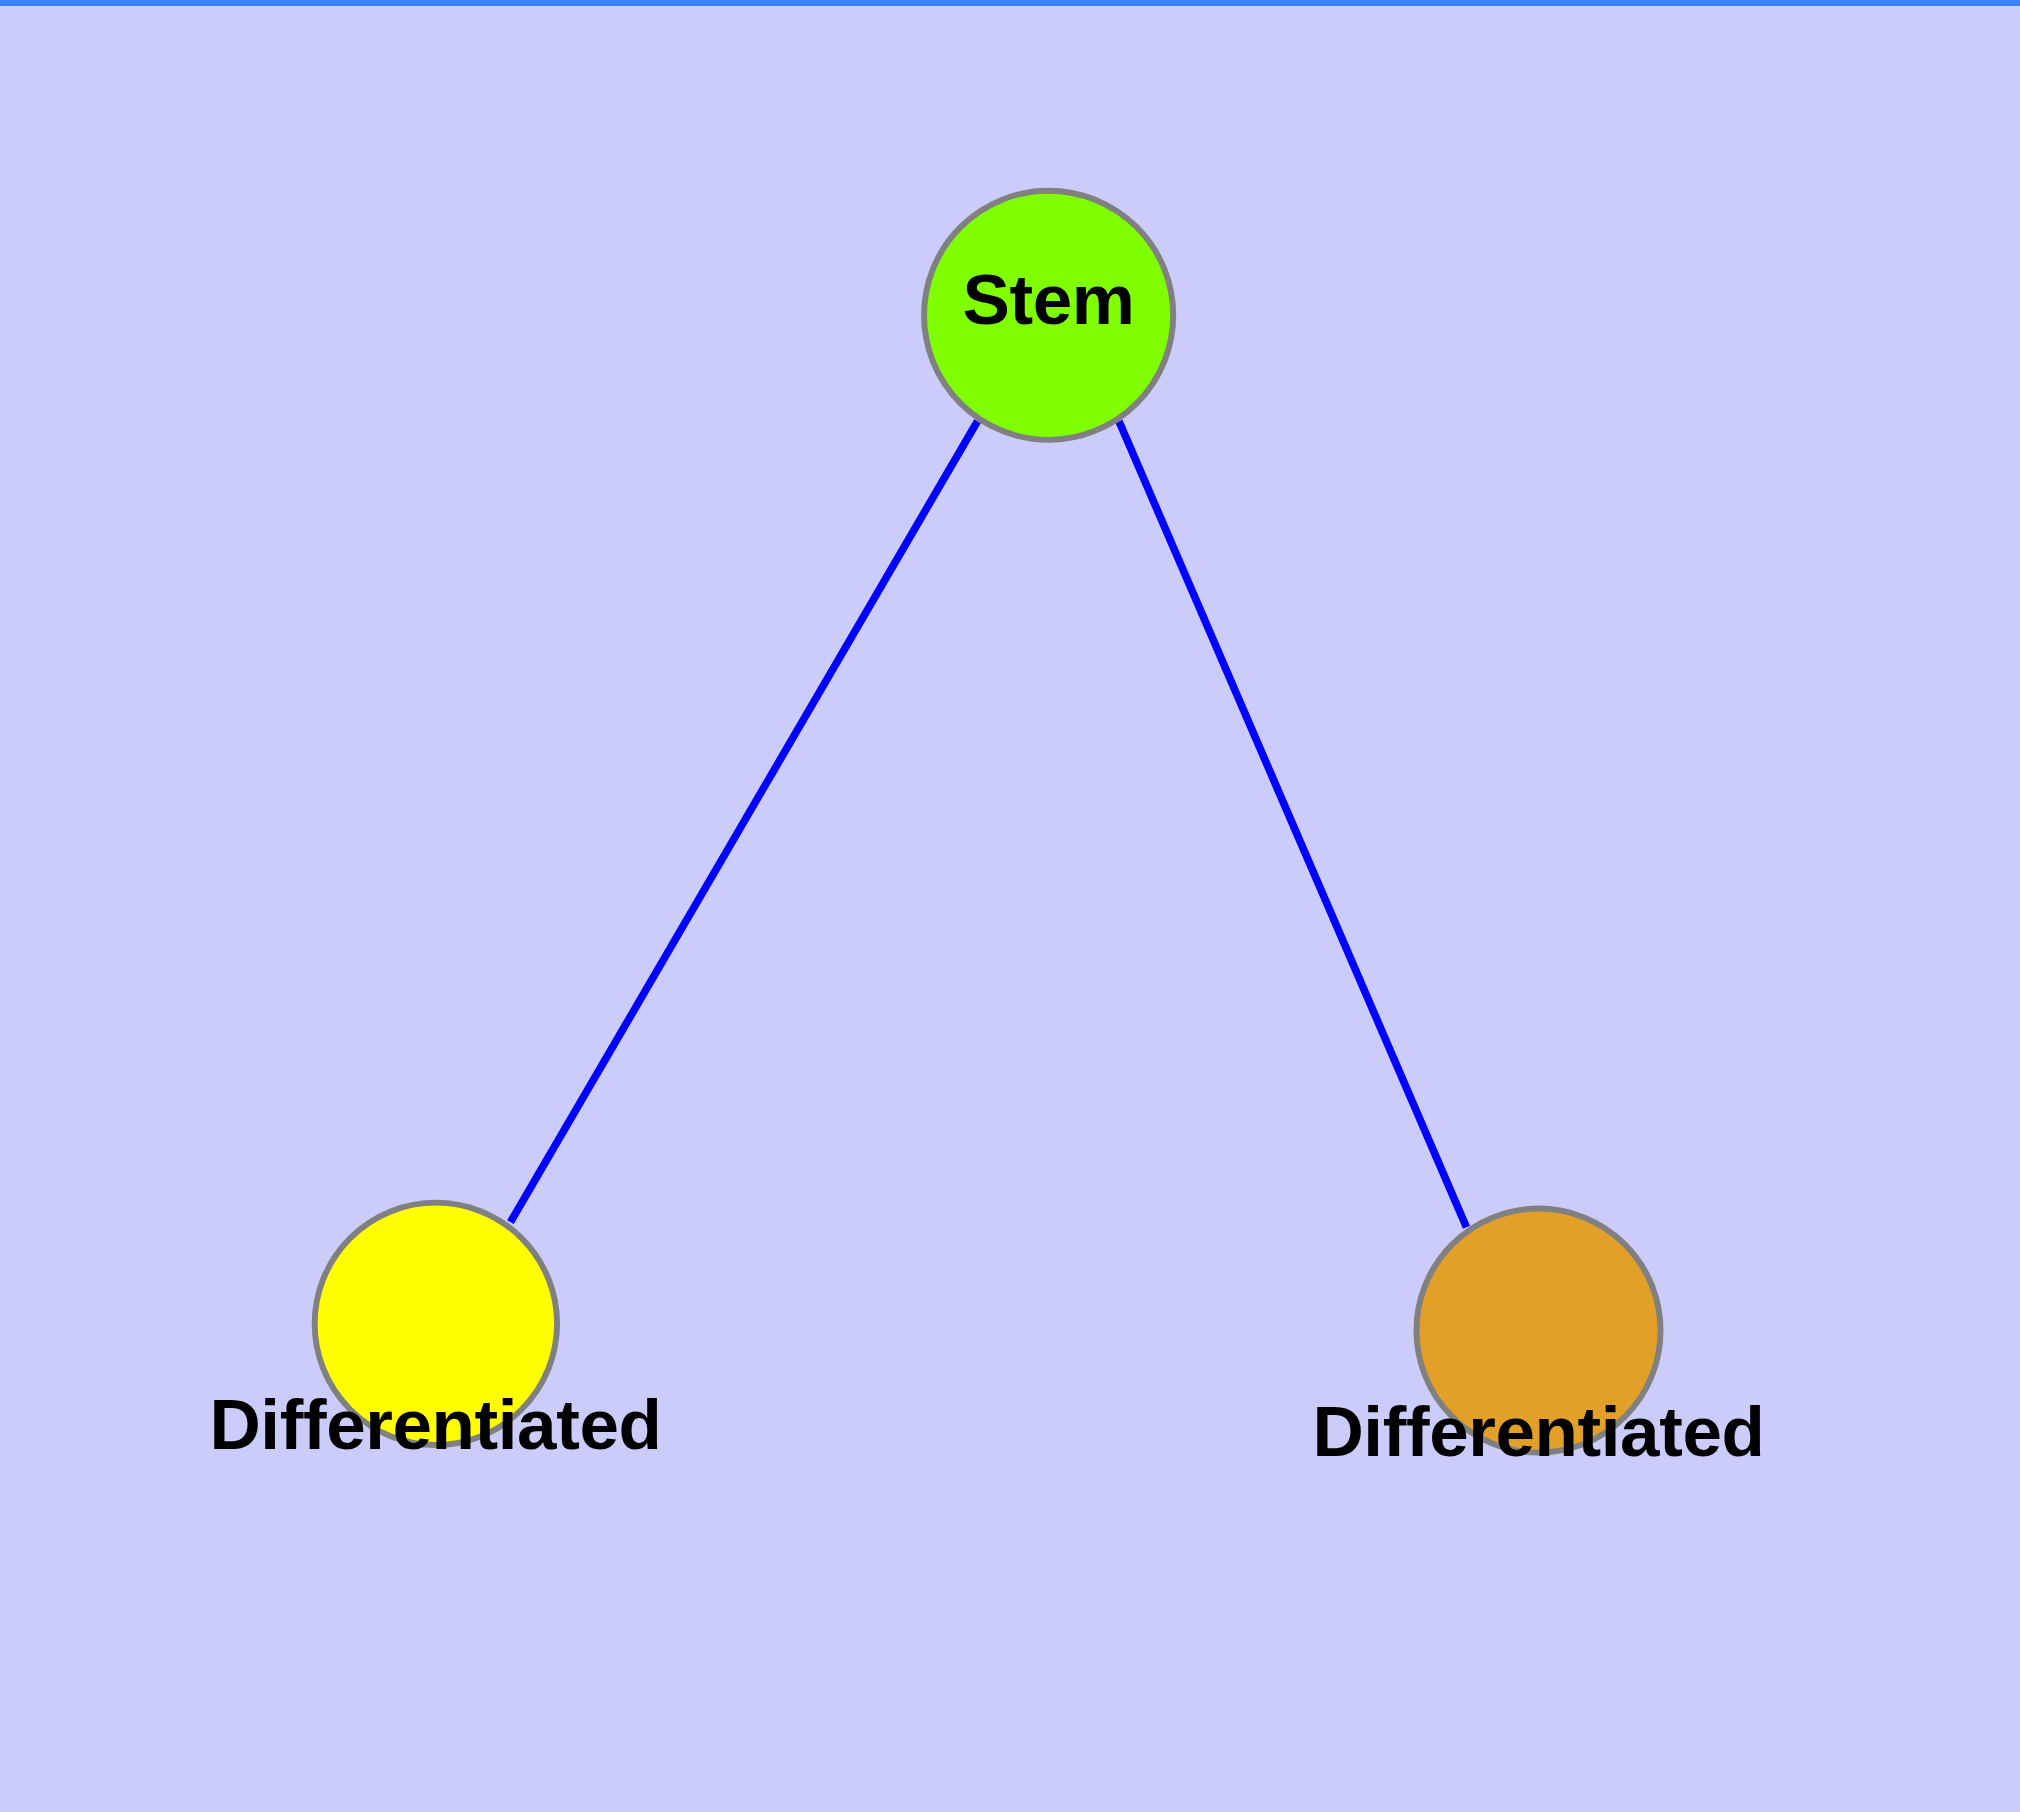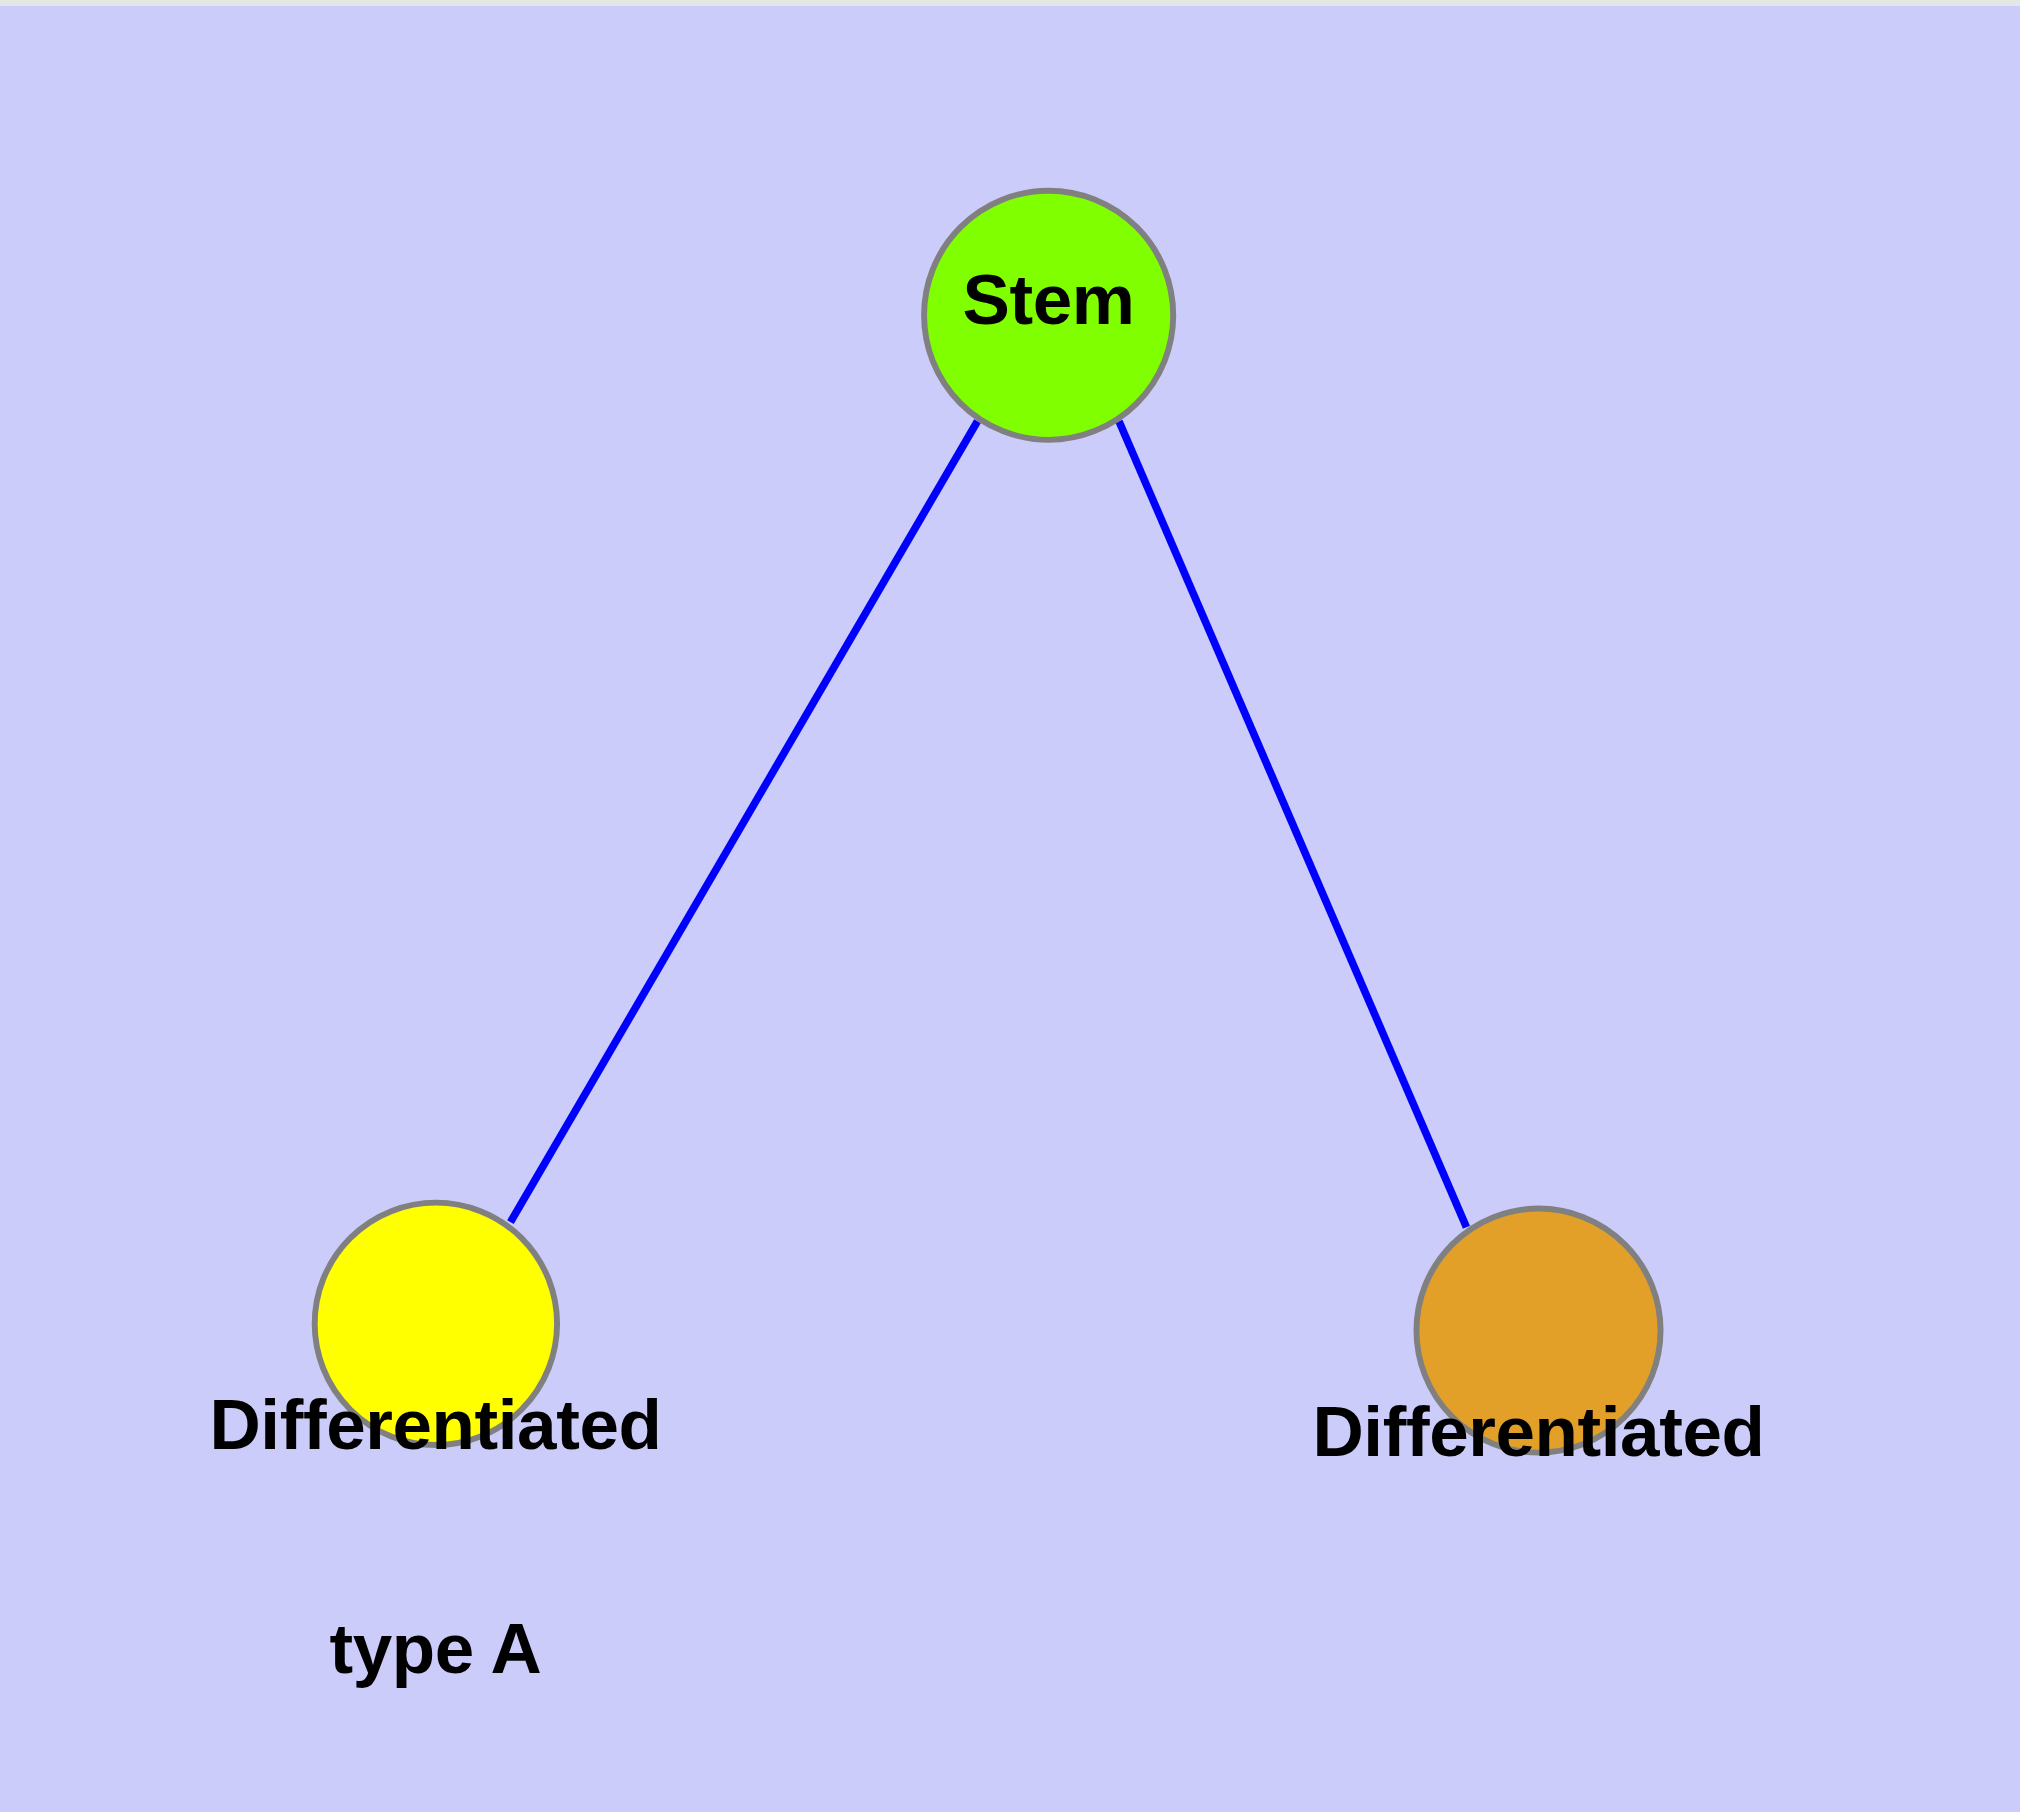--- a/index.html
+++ b/index.html
@@ -55,21 +55,21 @@
   #label-diff-b {
     left: 1284px;
     top: 1246px;
     width: 509px;
     font-size: 71px;
   }
 </style>
 </head>
 <body>
 
-<div id="canvas" style="background: #e5e5e5;">
+<div id="canvas" style="background: #3b82f6;">
 
   <div id="plot-background" style="background: rgb(204, 204, 250);"></div>
 
   <svg id="graph-svg" viewBox="0 0 2384 2138">
 
     <g>
       <line x1="1153" y1="497" x2="602" y2="1442" stroke="#0000ff" stroke-width="9" stroke-linecap="butt"></line>
       <line x1="1320" y1="497" x2="1730" y2="1448" stroke="#0000ff" stroke-width="9" stroke-linecap="butt"></line>
     </g>
 
@@ -77,21 +77,20 @@
       <circle cx="1237" cy="372" r="147" fill="#7fff00" stroke="#808080" stroke-width="7"></circle>
       <circle cx="514" cy="1562" r="143" fill="#ffff00" stroke="#808080" stroke-width="7"></circle>
       <circle cx="1815" cy="1570" r="144" fill="#e3a029" stroke="#808080" stroke-width="7"></circle>
     </g>
   </svg>
 
   <div class="node-label" id="label-stem">Stem</div>
 
   <div class="node-label" id="label-diff-a">
     <div>Differentiated</div>
-    <div>type A</div>
   </div>
 
   <div class="node-label" id="label-diff-b">
     <div>Differentiated</div>
   </div>
 
 </div>
 
 
 </body></html>

